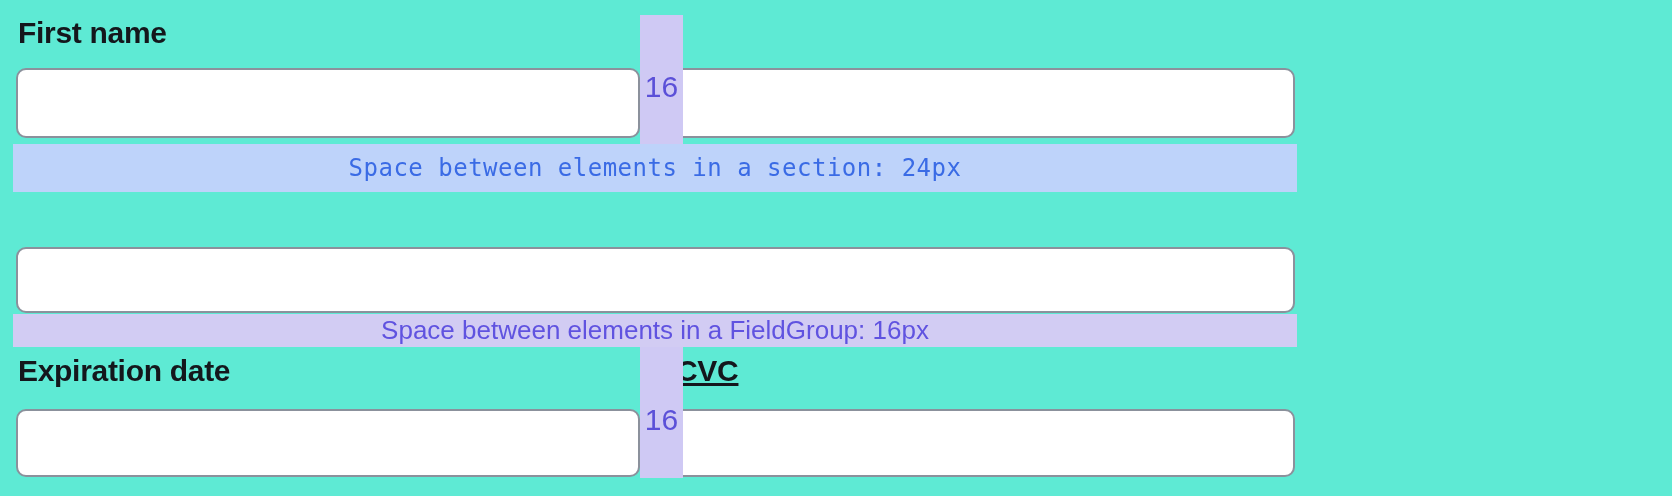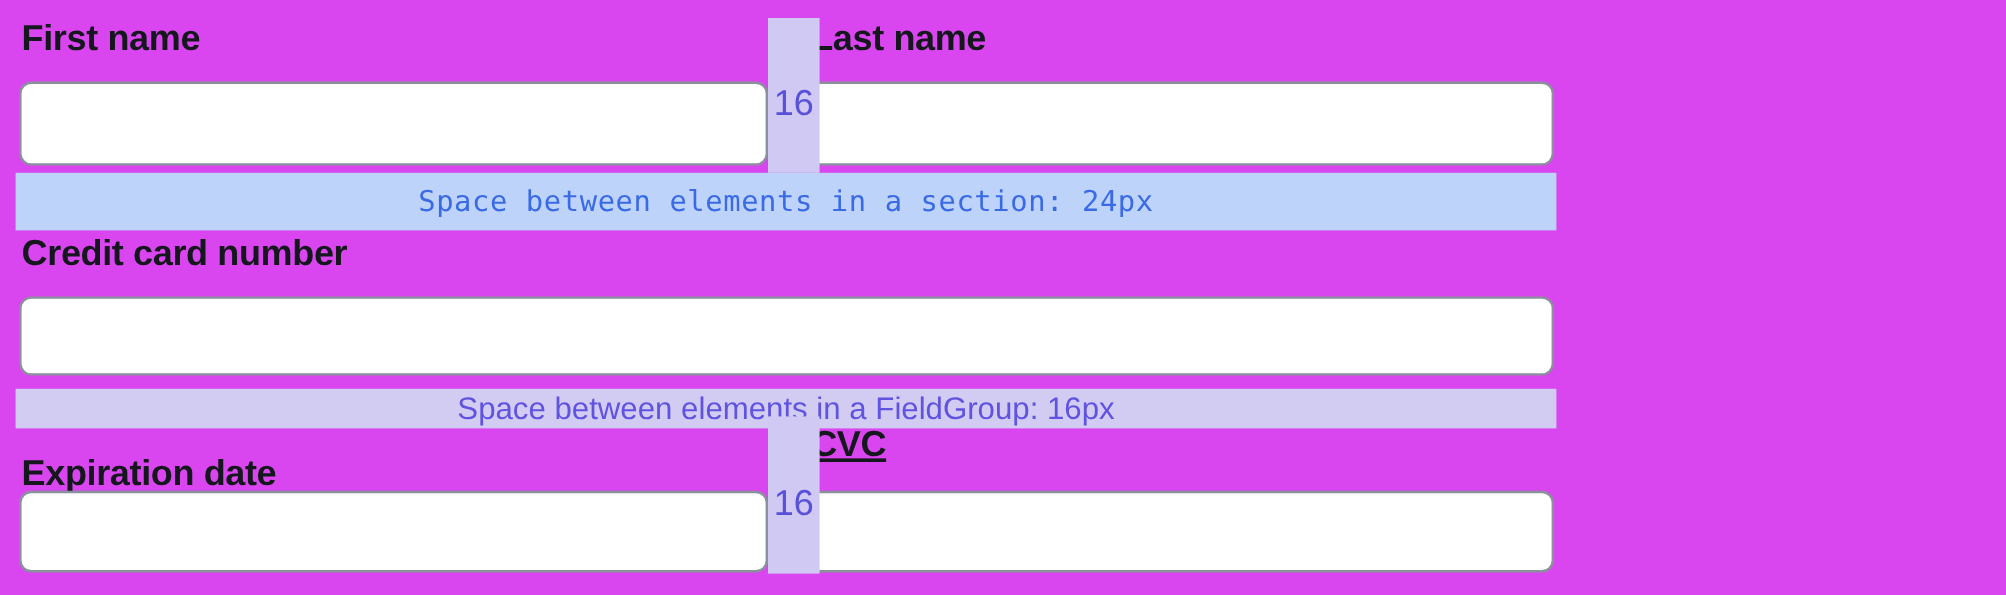--- a/index.html
+++ b/index.html
@@ -4,21 +4,21 @@
 <style>
   html, body {
     margin: 0;
     padding: 0;
     background: #ffffff;
   }
   .canvas {
     position: relative;
     width: 1672px;
     height: 496px;
-    background: #d946ef;
+    background: #5eead4;
     overflow: hidden;
     font-family: "Liberation Sans", sans-serif;
   }
   .field-label {
     position: absolute;
     font-size: 30px;
     line-height: 34px;
     font-weight: 600;
     letter-spacing: -0.3px;
     color: var(--label-text, #14171c);
@@ -75,43 +75,41 @@
     font-size: 26px;
   }
 </style>
 </head>
 <body>
 
 <div class="canvas">
 
   <div class="field-label" style="left:18px; top:16px;">First name</div>
 
-  <div class="field-label" style="left:676px; top:16px;">Last name</div>
 
   <input class="text-input" style="left: 16px; top: 68px; width: 624px;" type="text" value="">
 
   <input class="text-input" style="left: 672px; top: 68px; width: 623px;" type="text" value="">
 
   <div class="gap-strip" style="left:640px; top:15px; height:129px;">
     <span class="gap-num" style="top:57px;">16</span>
   </div>
 
   <div class="banner banner-section" style="top:144px; height:48px;">
     <span>Space between elements in a section: 24px</span>
   </div>
 
-  <div class="field-label" style="left:18px; top:195px;">Credit card number</div>
 
   <input class="text-input" style="left: 16px; top: 247px; width: 1279px; height: 66px;" type="text" value="">
 
-  <div class="banner banner-fieldgroup" style="top:324px; height:33px;">
+  <div class="banner banner-fieldgroup" style="top:314px; height:33px;">
     <span>Space between elements in a FieldGroup: 16px</span>
   </div>
 
-  <div class="field-label" style="left:18px; top:354px;margin-top:24px;">Expiration date</div>
+  <div class="field-label" style="left:18px; top:354px;">Expiration date</div>
 
   <div class="field-label" style="left:676px; top:354px;text-decoration:underline;">CVC</div>
 
   <input class="text-input" style="left: 16px; top: 409px; width: 624px; height: 68px;" type="text" value="">
 
   <input class="text-input" style="left: 672px; top: 409px; width: 623px; height: 68px;" type="text" value="">
 
   <div class="gap-strip" style="left:640px; top:347px; height:131px;">
     <span class="gap-num" style="top:58px;">16</span>
   </div>

